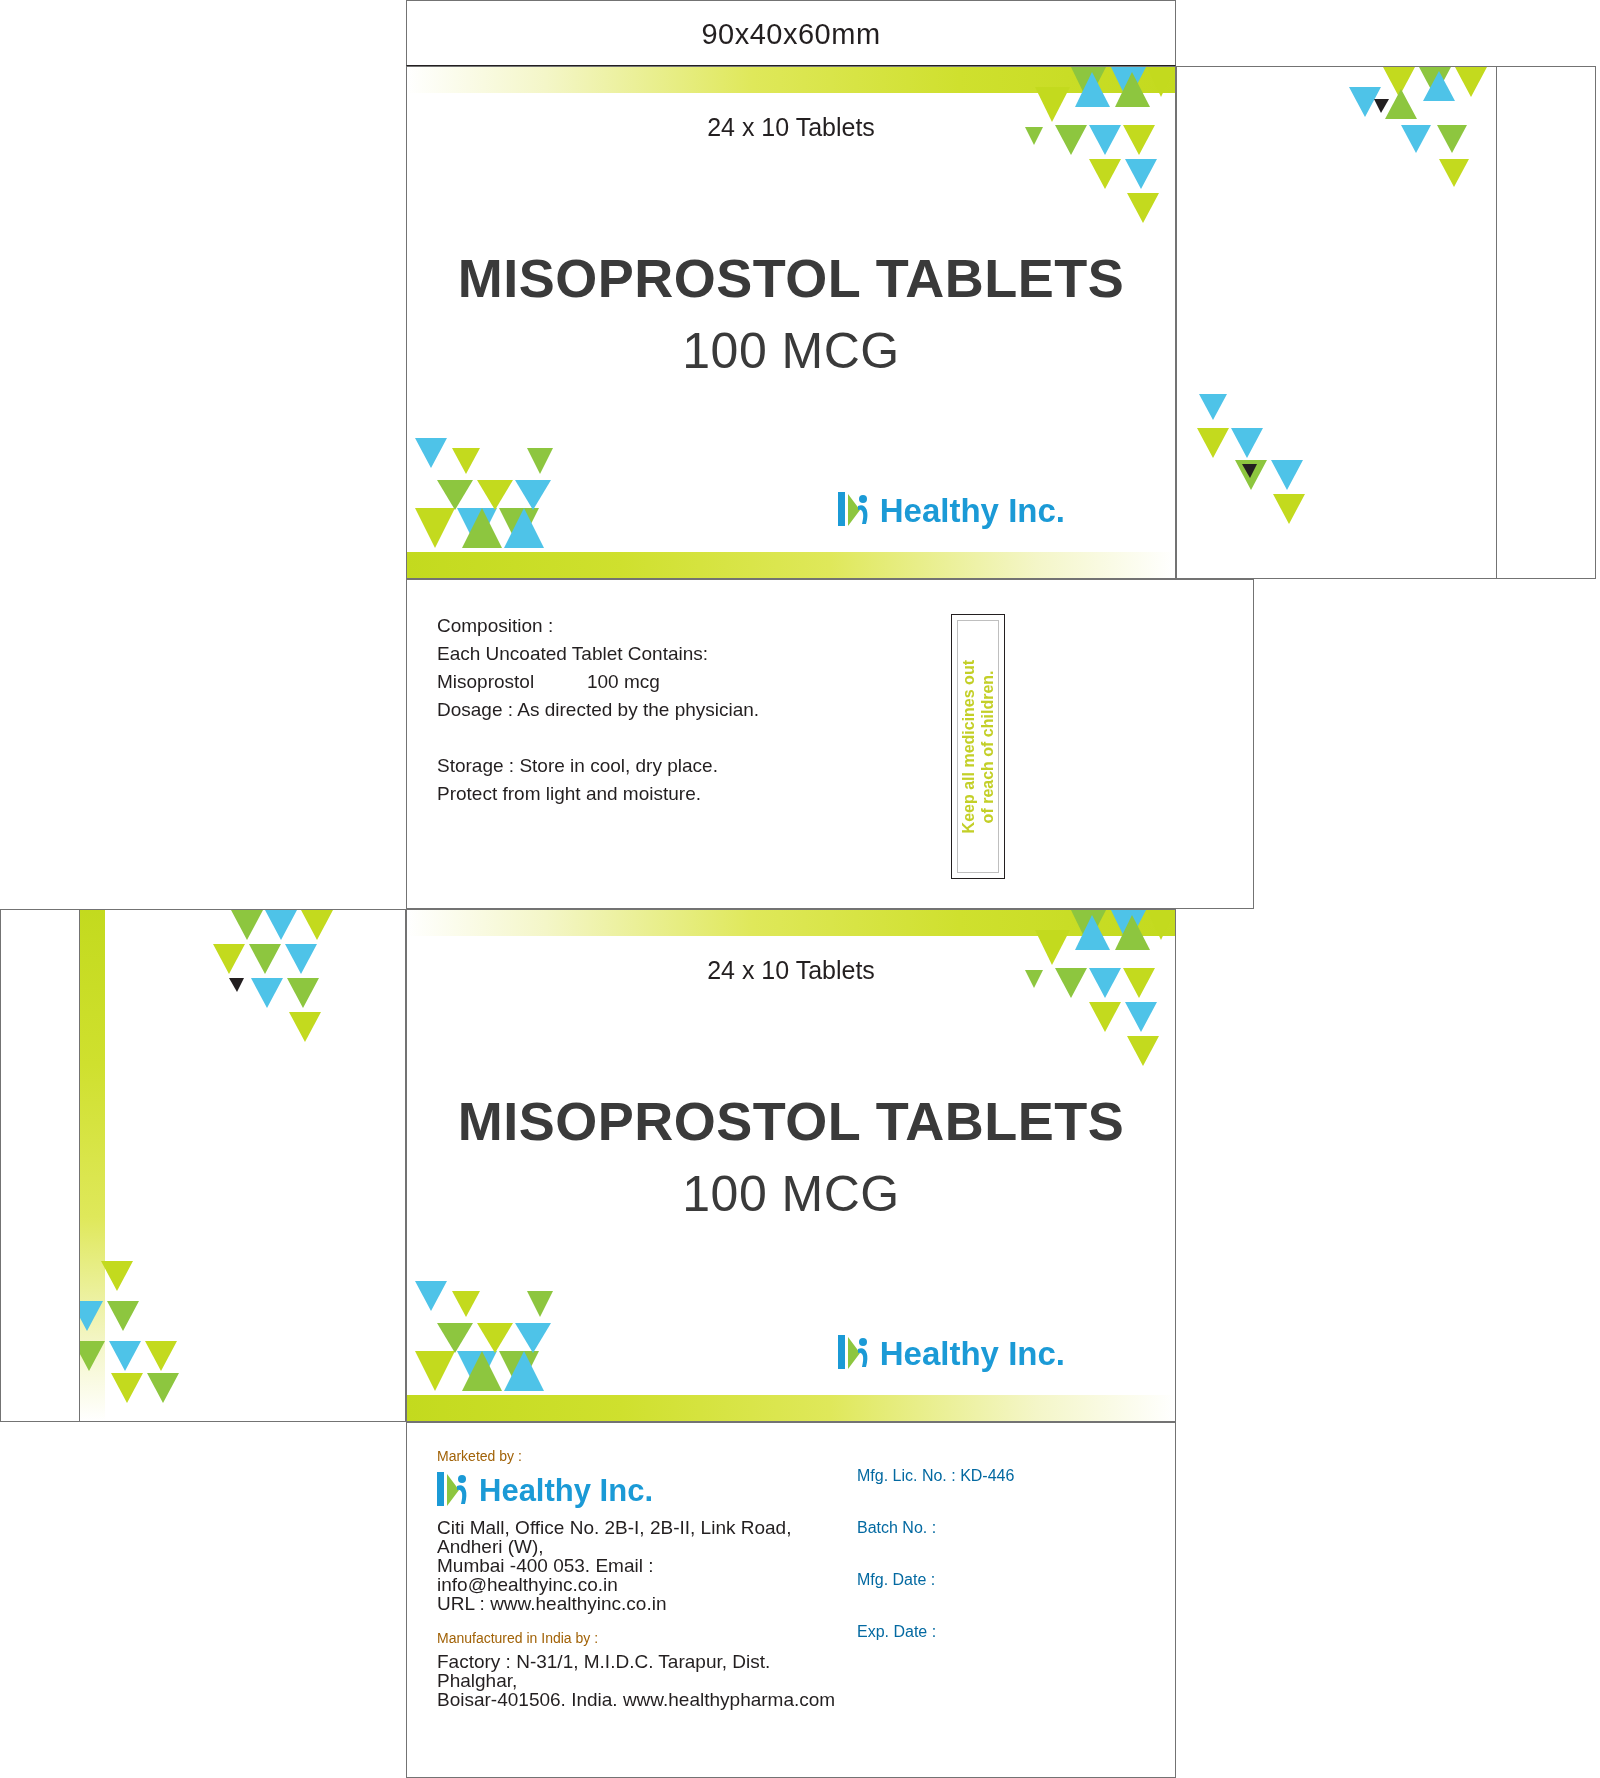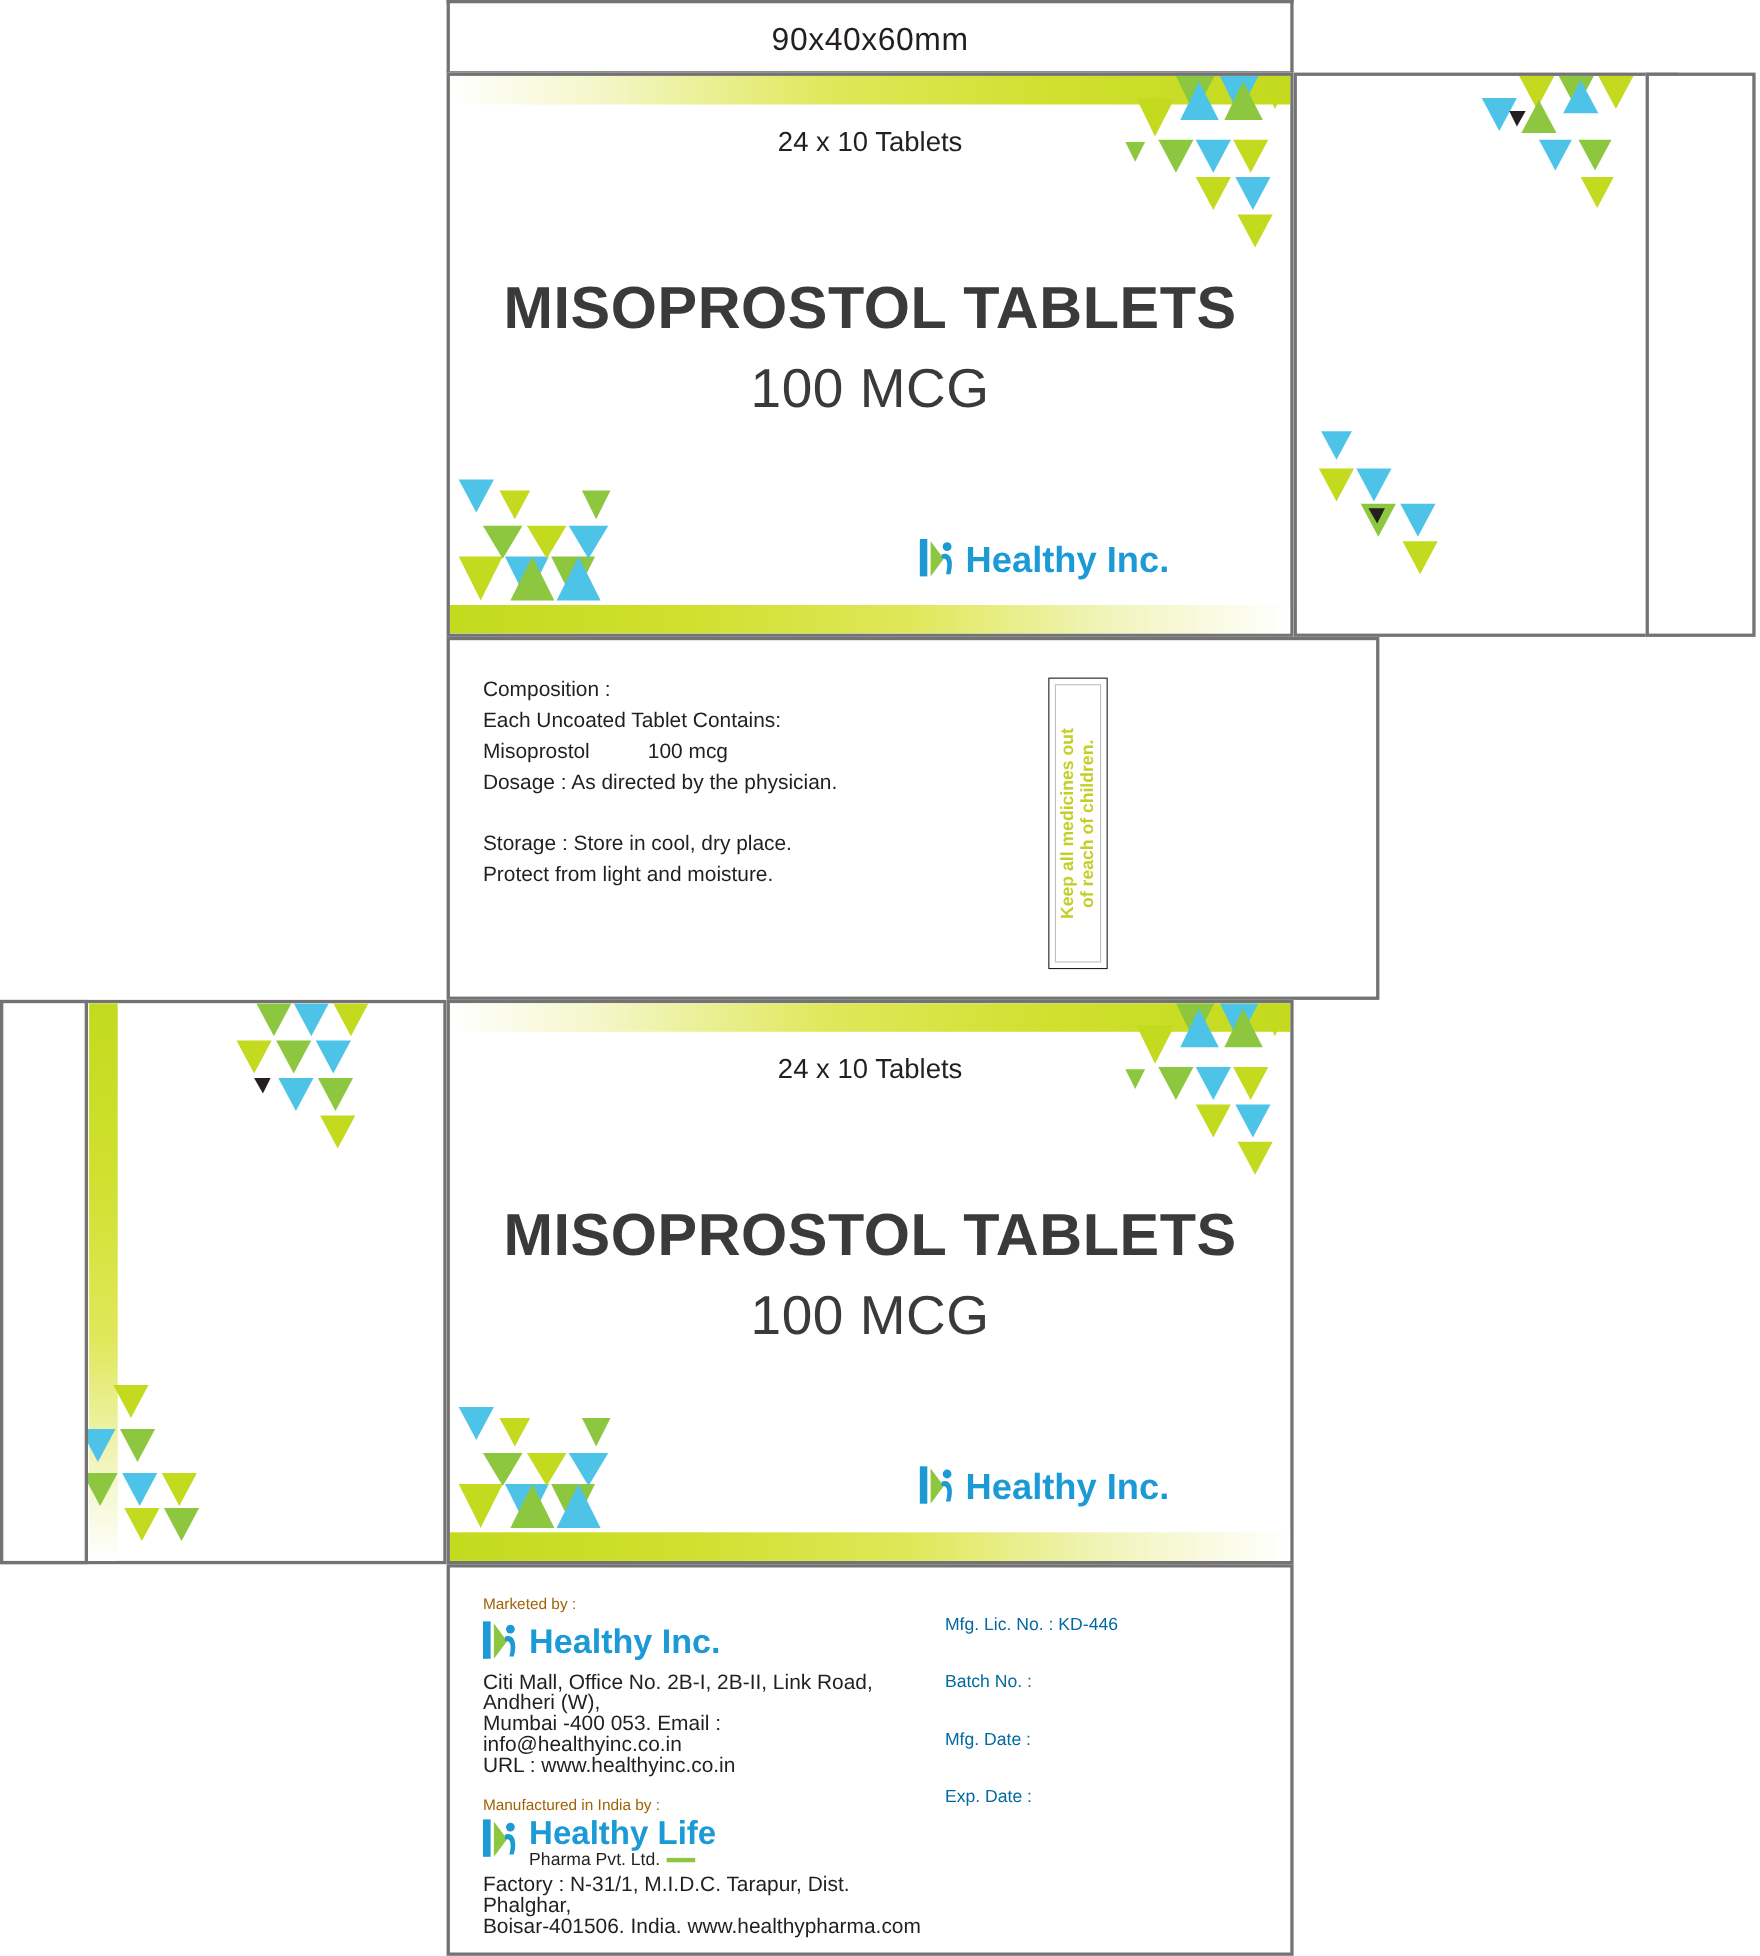--- a/index.html
+++ b/index.html
@@ -1,21 +1,21 @@
 <!DOCTYPE html>
 <html><head>
 <meta charset="utf-8">
 <style>
   html,body{margin:0;padding:0;background:#ffffff;}
   body{width:1600px;height:1778px;position:relative;font-family:"Liberation Sans",sans-serif;color:#231f20;overflow:hidden;}
 
   .stage{position:absolute;left:0;top:0;width:1600px;height:1778px;}
 
   
-  .panel{position:absolute;box-sizing:border-box;border:3px solid #737373;background:#fff;}
+  .panel{position:absolute;box-sizing:border-box;border:1px solid #737373;background:#fff;}
 
   
   #dim-strip{left:406px;top:0px;width:770px;height:66px;border-bottom:1px solid #231f20;}
   #dim-text{position:absolute;left:0;top:0;width:100%;height:66px;display:flex;align-items:center;justify-content:center;font-size:29px;letter-spacing:.5px;color:#231f20;}
 
   
   #front-top{left:406px;top:66px;width:770px;height:513px;overflow:hidden;}
   
   #side-top-right{left:1176px;top:66px;width:350px;height:513px;overflow:hidden;}
   
@@ -293,34 +293,20 @@
         </span>
         <span class="logo-text small">Healthy Inc.</span>
       </div>
 
       <div class="addr">Citi Mall, Office No. 2B-I, 2B-II, Link Road, Andheri (W),</div>
       <div class="addr" style="margin-top:0;">Mumbai -400 053. Email : info@healthyinc.co.in</div>
       <div class="addr" style="margin-top:0;">URL : www.healthyinc.co.in</div>
 
       <div class="tiny" style="margin-top:16px;">Manufactured in India by :</div>
 
-      <div class="logo-mfg">
-        <span class="logo-mark">
-          <svg width="34" height="42" viewBox="0 0 34 42">
-            <rect x="0" y="2" width="7" height="34" fill="#1b9ad6"></rect>
-            <path d="M10 4 L22 20 L10 36 Z" fill="#8dc63f"></path>
-            <circle cx="25" cy="9" r="4" fill="#1b9ad6"></circle>
-            <path d="M20 16 C27 13, 32 20, 28 34 L24 34 C27 22, 24 19, 20 20 Z" fill="#1b9ad6"></path>
-          </svg>
-        </span>
-        <span>
-          <span class="logo-life-text">Healthy Life</span><br>
-          <span class="logo-life-sub">Pharma Pvt. Ltd.</span><span class="green-dash"></span>
-        </span>
-      </div>
 
       <div class="addr" style="margin-top:4px;">Factory : N-31/1, M.I.D.C. Tarapur, Dist. Phalghar,</div>
       <div class="addr" style="margin-top:0;">Boisar-401506. India.    www.healthypharma.com</div>
     </div>
 
     <div class="info-right">
       <div>Mfg. Lic. No. : KD-446</div>
       <div>Batch No. :</div>
       <div>Mfg. Date :</div>
       <div>Exp. Date :</div>

